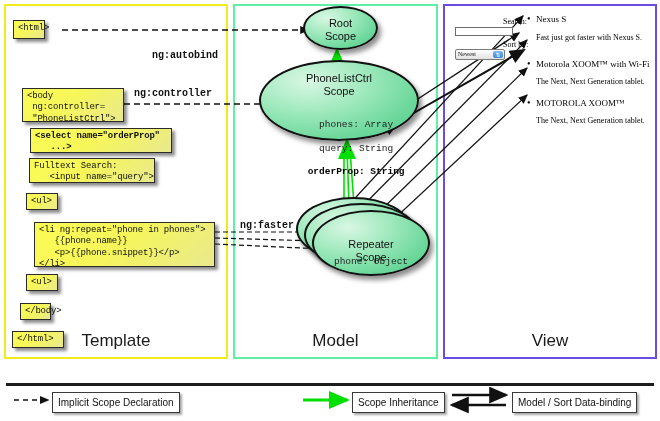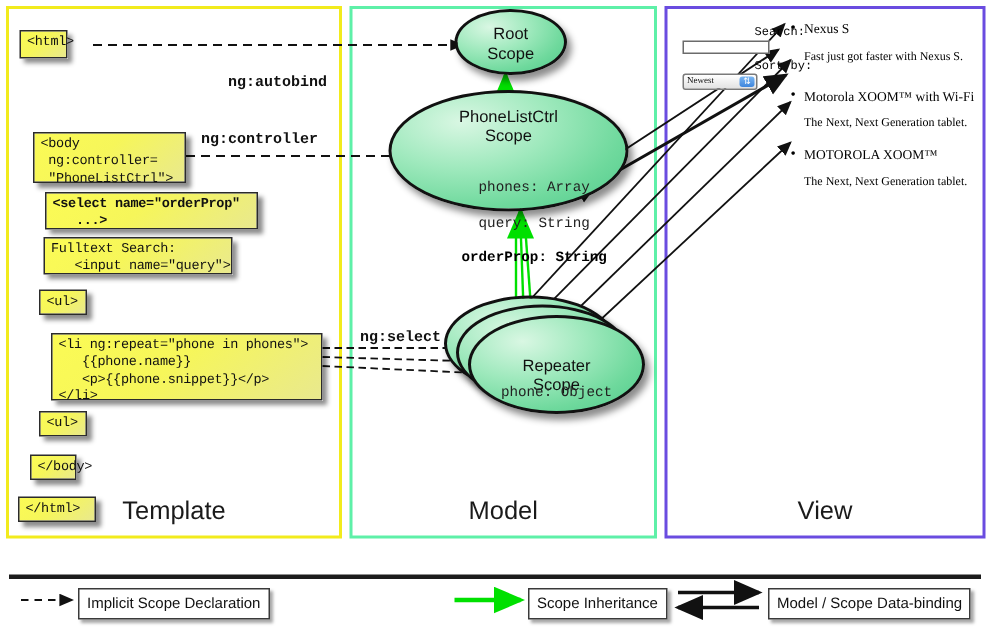--- a/index.html
+++ b/index.html
@@ -27,21 +27,21 @@
     border-radius:50%;
     background:radial-gradient(ellipse at 30% 25%, #d9f7e3 0%, #9fe9bd 38%, #6fd99d 70%, #4ec98a 100%);
     box-shadow:3px 4px 5px rgba(0,0,0,0.45);}
   .ellipse .title{position:absolute;left:0;width:100%;text-align:center;
     font-family:"Liberation Sans",sans-serif;font-size:11px;color:#111;line-height:1.15;}
   .ellipse .props{position:absolute;left:0;width:100%;text-align:center;
     font-family:"Liberation Mono",monospace;font-size:9.5px;color:#222;line-height:1.25;white-space:pre;}
   .ellipse .props b{font-weight:bold;color:#000;}
 
   
-  .view-label{position:absolute;font-family:Liberation Mono, monospace;font-size:8px;color:#000;padding-left:48px;}
+  .view-label{position:absolute;font-family:Liberation Serif, serif;font-size:8px;color:#000;padding-left:48px;}
   .view-input{position:absolute;box-sizing:border-box;border:1px solid #6b6b6b;background:#fff;}
   .view-select{position:absolute;box-sizing:border-box;border:1px solid #7a7a7a;
     background:linear-gradient(#ffffff,#e2e2e2);border-radius:2px;
     font-family:"Liberation Serif",serif;font-size:6px;color:#111;padding:1px 2px;}
   .view-select .stepper{position:absolute;right:1px;top:1px;bottom:1px;width:10px;
     background:linear-gradient(#7ab6f2,#3f86dd);border-radius:2px;color:#fff;
     font-size:6px;text-align:center;line-height:1.5;}
   .phone-title{position:absolute;font-family:"Liberation Serif",serif;font-size:9px;color:#000;}
   .phone-title::before{content:"\2022";position:absolute;left:-9px;top:-1px;font-size:10px;}
   .phone-snip{position:absolute;font-family:Liberation Serif, serif;font-size:8px;color:#000;}
@@ -139,21 +139,21 @@
 &lt;/li&gt;</div>
 
   <div class="code-box" style="left:26px;top:274px;width:32px;height:17px;">&lt;ul&gt;</div>
 
   <div class="code-box" style="left:20px;top:303px;width:31px;height:17px;">&lt;/body&gt;</div>
 
   <div class="code-box" style="left:12px;top:331px;width:52px;height:17px;">&lt;/html&gt;</div>
 
   <div class="edge-label" style="left:152px;top:14px;margin-top:36px;">ng:autobind</div>
   <div class="edge-label" style="left:134px;top:88px;">ng:controller</div>
-  <div class="edge-label" style="left:240px;top:220px;">ng:select</div>
+  <div class="edge-label" style="left:240px;top:220px;">ng:faster</div>
 
   <div class="ellipse" style="left:303px;top:6px;width:75px;height:44px;">
     <div class="title" style="top:9px;">Root<br>Scope</div>
   </div>
 
   <div class="ellipse" style="left:259px;top:60px;width:160px;height:81px;">
     <div class="title" style="top:10px;">PhoneListCtrl<br>Scope</div>
     <div class="props" style="top:45px;">
       <span>phones: Array</span><br>
       <span>query: String</span><br>
@@ -183,15 +183,15 @@
   <div class="phone-title" style="left:536px;top:59px;">Motorola XOOM™  with Wi-Fi</div>
   <div class="phone-snip" style="left:536px;top:77px;">The Next, Next Generation tablet.</div>
 
   <div class="phone-title" style="left:536px;top:98px;">MOTOROLA XOOM™</div>
   <div class="phone-snip" style="left:536px;top:116px;">The Next, Next Generation tablet.</div>
 
   <div class="legend-rule"></div>
 
   <div class="legend-box" style="left:52px;top:392px;">Implicit Scope Declaration</div>
   <div class="legend-box" style="left:352px;top:392px;">Scope Inheritance</div>
-  <div class="legend-box" style="left:512px;top:392px;">Model / Scope Data-binding</div>
+  <div class="legend-box" style="left:512px;top:392px;">Model / Sort Data-binding</div>
 
 </div>
 
 </body></html>

